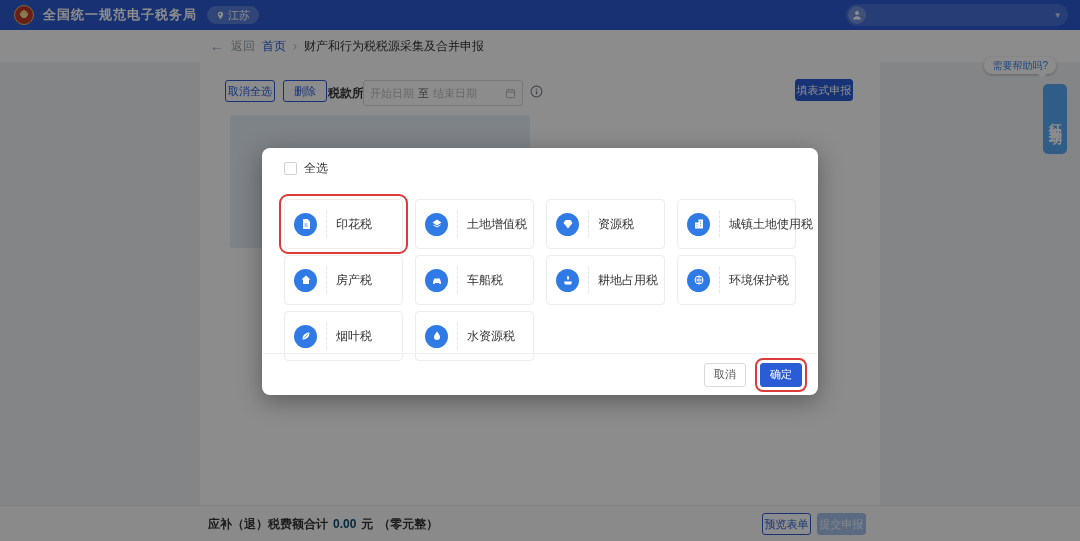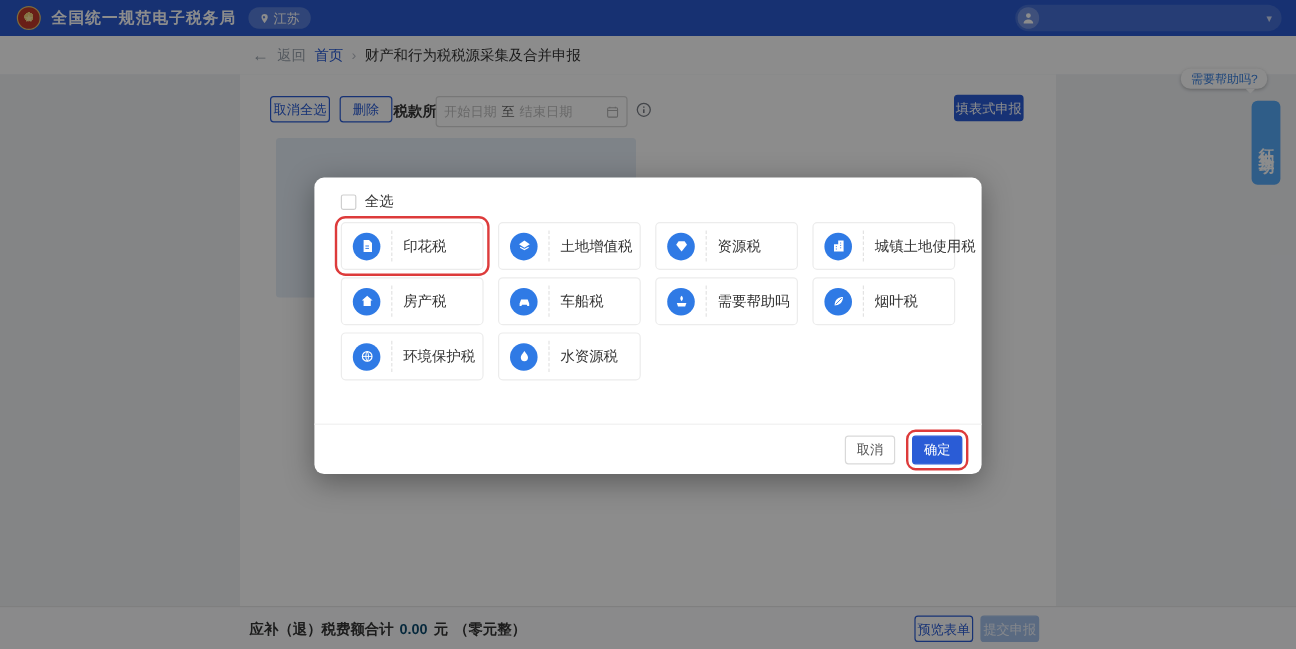--- a/index.html
+++ b/index.html
@@ -57,25 +57,25 @@
   .help-tip::after { content:""; position:absolute; right:10px; bottom:-4px; border:4px solid transparent; border-top-color:#fff; border-bottom:0; }
   .side-tab { right:13px; top:84px; width:24px; height:70px; background:#56a9f7; border-radius:5px; color:#fff; font-size:13px; font-weight:bold; display:flex; align-items:center; justify-content:center; writing-mode:vertical-lr; text-orientation:upright; letter-spacing:3px; z-index:1; cursor:pointer; }
 
   
   .overlay { left:0; top:0; width:1080px; height:541px; background:rgba(0,0,0,.45); z-index:10; }
   .modal { left:262px; top:148px; width:556px; height:247px; background:#fff; border-radius:8px; z-index:20; box-shadow:0 6px 24px rgba(0,0,0,.35); }
   .modal-head { height:34px; border-bottom:1px solid #f0f0f0; display:flex; align-items:center; padding:0 16px 0 22px; }
   .modal-title { font-size:13px; font-weight:bold; color:#333; }
   .modal-close { margin-left:auto; color:#999; font-size:14px; line-height:14px; cursor:pointer; }
   .modal-body { padding:12px 22px 0; }
-  .selall-row { display:flex; align-items:center; gap:7px; margin-bottom:8px; }
+  .selall-row { display:flex; align-items:center; gap:7px; margin-bottom:22px; }
   .checkbox { width:13px; height:13px; border:1px solid #cfcfcf; border-radius:2px; background:#fff; cursor:pointer; }
   .selall-label { font-size:12px; color:#333; }
   .cards { display:grid; grid-template-columns:repeat(4,119px); column-gap:12px; row-gap:6px; }
-  .tax-card { height:40px; border:1px solid #ececec; border-radius:4px; background:#fff; display:flex; align-items:center; padding-left:9px; cursor:pointer; }
+  .tax-card { height:50px; border:1px solid #ececec; border-radius:4px; background:#fff; display:flex; align-items:center; padding-left:9px; cursor:pointer; }
   .tax-card.hl { outline:2px solid #dd3b3b; outline-offset:3px; }
   .tax-ic { width:23px; height:23px; border-radius:50%; background:#2f7ae5; display:flex; align-items:center; justify-content:center; flex:none; }
   .tax-ic svg { width:12px; height:12px; }
   .tax-div { width:0; height:26px; border-left:1px dashed #e3e3e3; margin:0 9px; }
   .tax-label { font-size:12px; color:#333; white-space:nowrap; }
   .modal-foot { position:absolute; left:0; bottom:0; width:100%; height:42px; border-top:1px solid #f0f0f0; display:flex; align-items:center; justify-content:flex-end; gap:14px; padding:0 16px; }
   .m-cancel { width:42px; height:24px; border:1px solid #d9d9d9; background:#fff; color:#555; }
   .m-confirm { width:42px; height:24px; outline:2px solid #dd3b3b; outline-offset:3px; }
 </style>
 </head>
@@ -224,43 +224,43 @@
         </div>
 
         <div class="tax-card">
           <span class="tax-ic">
               <svg viewBox="0 0 24 24">
                 <path d="M12 3c3 3 3 6 0 9-3-3-3-6 0-9z" fill="#fff"></path>
                 <path d="M4 15h16l-2 6H6z" fill="#fff"></path>
               </svg>
             </span>
           <span class="tax-div"></span>
-          <span class="tax-label">需要帮助吗</span>
+          <span class="tax-label">耕地占用税</span>
+        </div>
+
+        <div class="tax-card">
+          <span class="tax-ic">
+              <svg viewBox="0 0 24 24">
+                <circle cx="12" cy="12" r="8" fill="none" stroke="#fff" stroke-width="2"></circle>
+                <path d="M4 12h16M12 4c3 4 3 12 0 16M12 4c-3 4-3 12 0 16" fill="none" stroke="#fff" stroke-width="1.6"></path>
+              </svg>
+            </span>
+          <span class="tax-div"></span>
+          <span class="tax-label">环境保护税</span>
         </div>
 
         <div class="tax-card">
           <span class="tax-ic">
               <svg viewBox="0 0 24 24">
                 <path d="M5 19C5 9 12 5 19 5c0 10-7 14-14 14z" fill="#fff"></path>
                 <path d="M7 17L17 7" stroke="#2f7ae5" stroke-width="1.4"></path>
               </svg>
             </span>
           <span class="tax-div"></span>
           <span class="tax-label">烟叶税</span>
-        </div>
-
-        <div class="tax-card">
-          <span class="tax-ic">
-              <svg viewBox="0 0 24 24">
-                <circle cx="12" cy="12" r="8" fill="none" stroke="#fff" stroke-width="2"></circle>
-                <path d="M4 12h16M12 4c3 4 3 12 0 16M12 4c-3 4-3 12 0 16" fill="none" stroke="#fff" stroke-width="1.6"></path>
-              </svg>
-            </span>
-          <span class="tax-div"></span>
-          <span class="tax-label">环境保护税</span>
         </div>
 
         <div class="tax-card">
           <span class="tax-ic">
               <svg viewBox="0 0 24 24">
                 <path d="M12 3c4 5.5 6 8 6 11a6 6 0 1 1-12 0c0-3 2-5.5 6-11z" fill="#fff"></path>
               </svg>
             </span>
           <span class="tax-div"></span>
           <span class="tax-label">水资源税</span>

